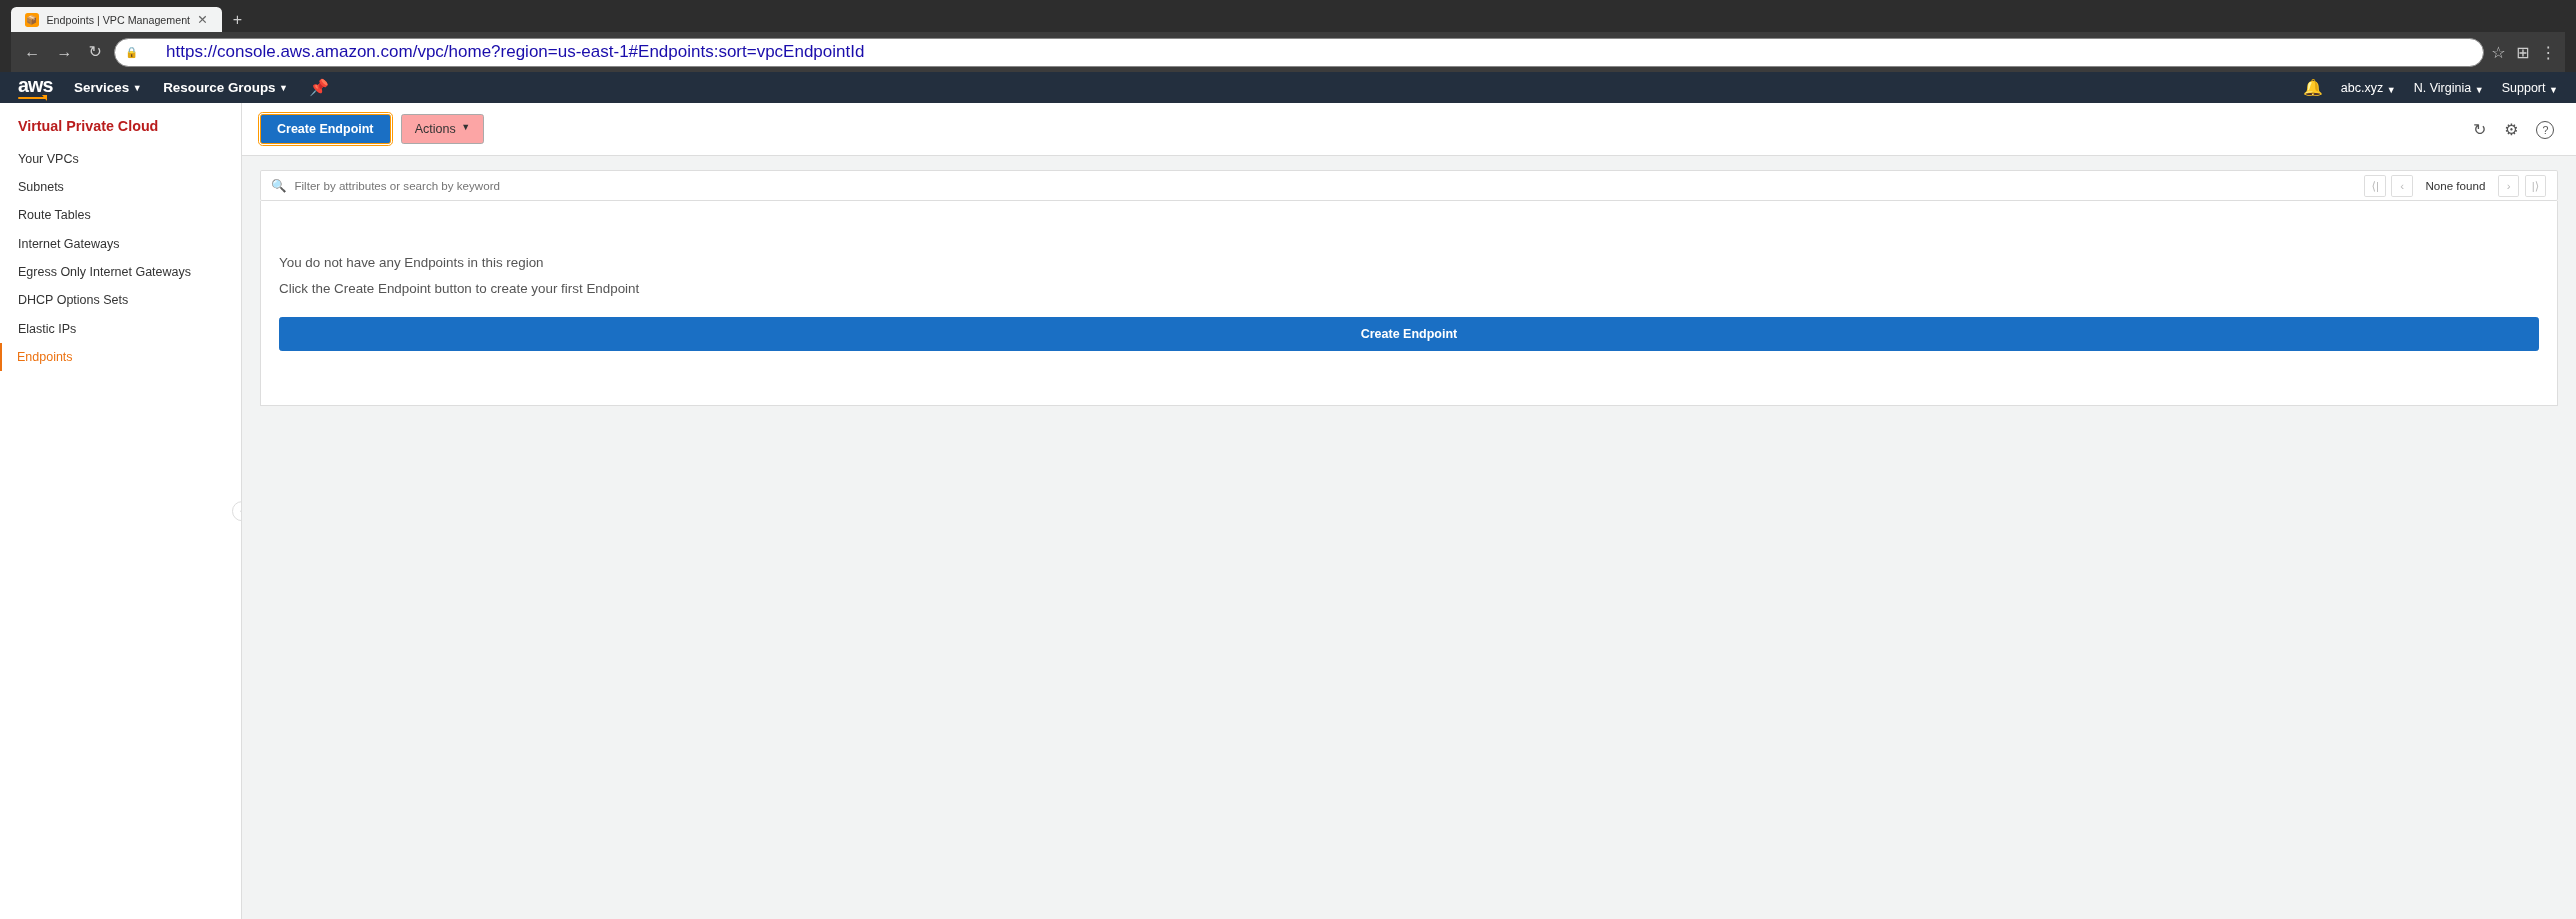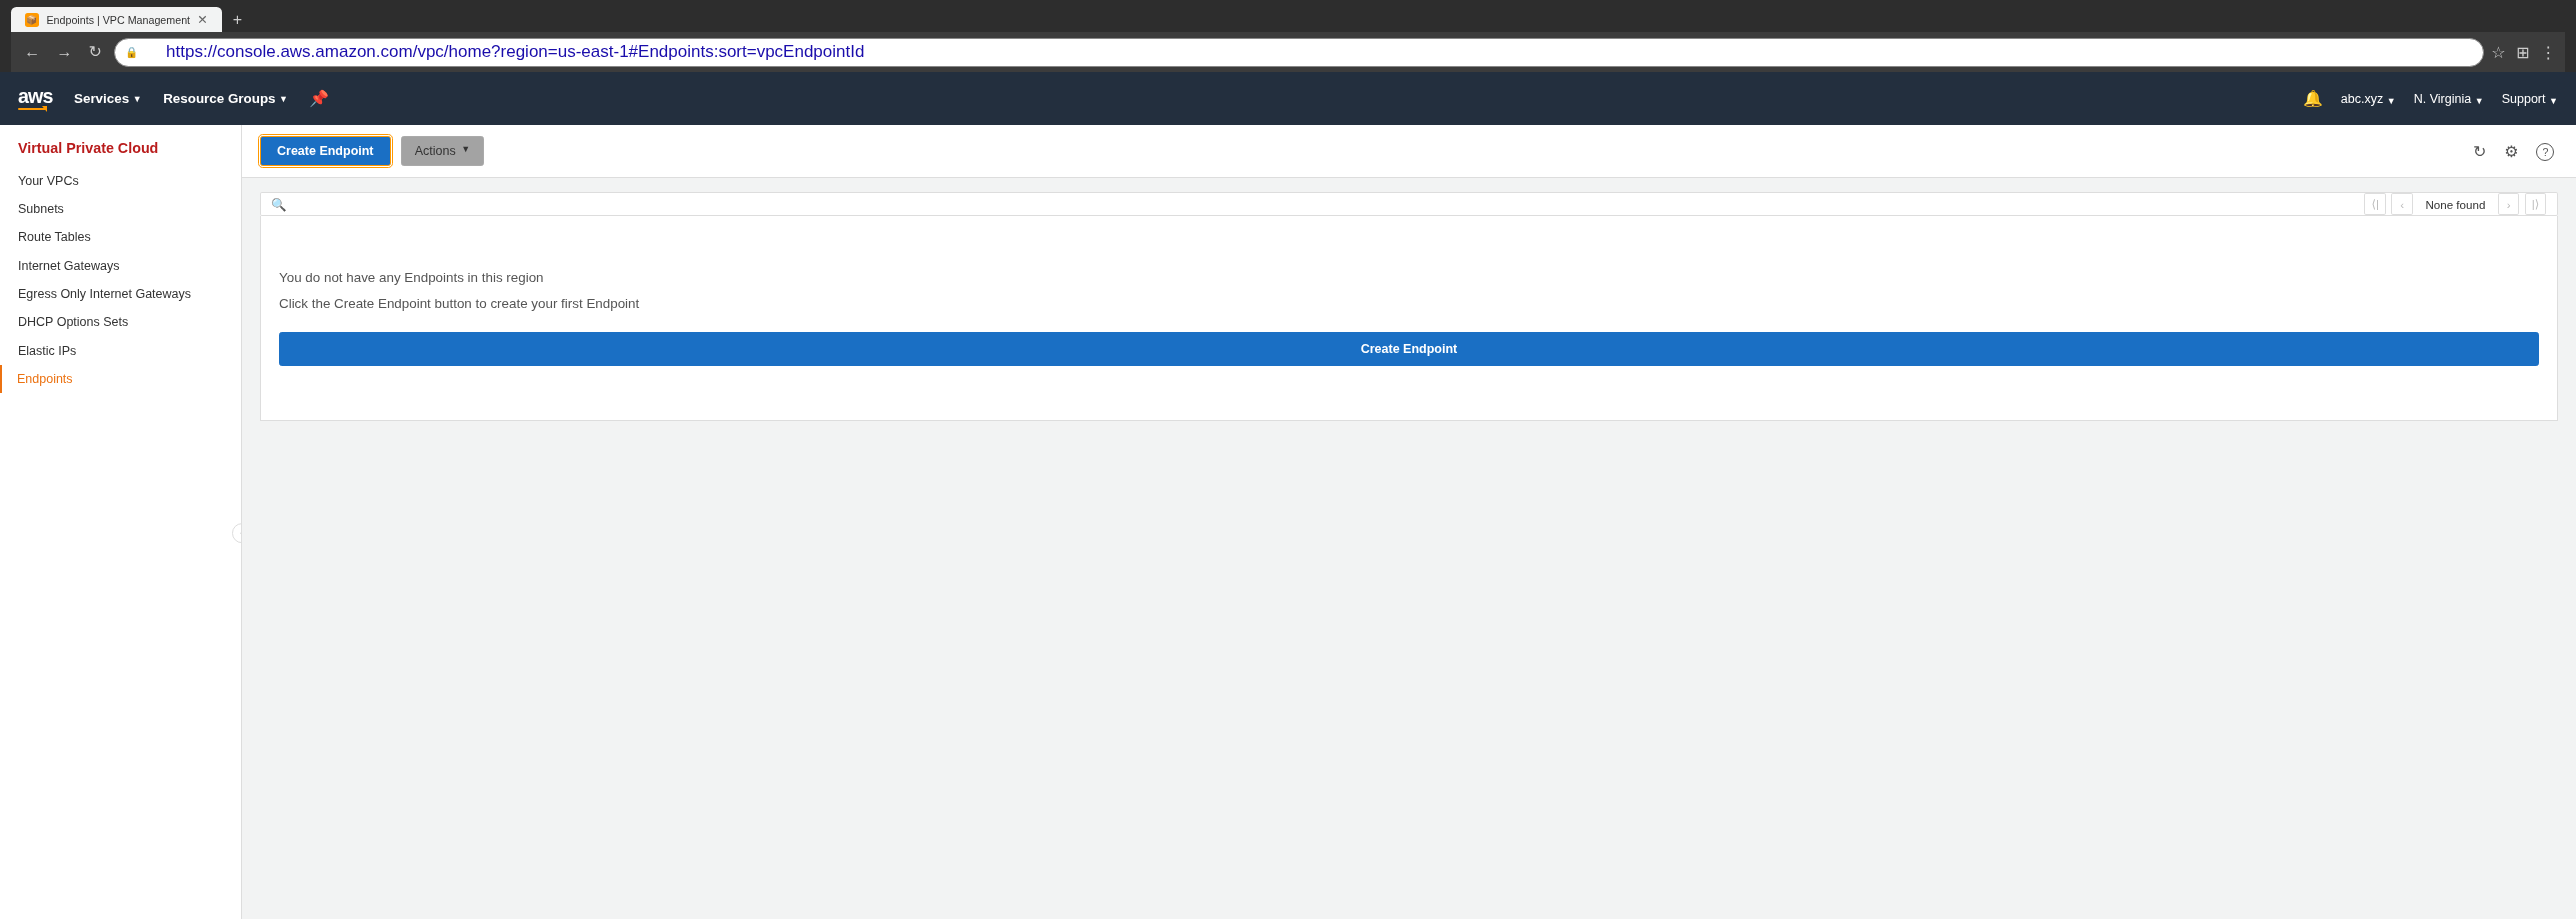--- a/index.html
+++ b/index.html
@@ -84,21 +84,21 @@
     .toolbar-actions span {
       color: #ccc; font-size: 16px; cursor: pointer;
     }
 
     
     .aws-header {
       background: #232f3e;
       display: flex;
       align-items: center;
       padding: 0 18px;
-      height: 53px;
+      height: 31px;
       gap: 21.5px;
     }
     .aws-logo {
       display: flex; flex-direction: column; align-items: flex-start;
     }
     .aws-logo .logo-text {
       color: #fff;
       font-size: 19.7px;
       font-weight: bold;
       letter-spacing: -0.9px;
@@ -217,21 +217,21 @@
       border: 1.8px solid #f90;
       border-radius: 2.7px;
       padding: 7.2px 16px;
       font-size: 12.5px;
       font-weight: 600;
       cursor: pointer;
       outline: 1.8px solid #f90;
       outline-offset: 1.8px;
     }
     .btn-actions {
-      background: #a3a3a3;
+      background: #fca5a5;
       color: #333;
       border: 0.9px solid #aaa;
       border-radius: 2.7px;
       padding: 7.2px 12.5px;
       font-size: 12.5px;
       font-weight: 500;
       cursor: pointer;
       display: flex; align-items: flex-start; gap: 5.4px;
     }
     .btn-actions .chevron { font-size: 9px; }
@@ -410,20 +410,21 @@
           <span>⚙</span>
         </button>
         <button class="toolbar-icon-btn">
           <span style="border:0.9px solid #555;border-radius:50%;width:18px;height:18px;display:inline-flex;align-items:center;justify-content:center;font-size:10.7px;">?</span>
         </button>
       </div>
     </div>
 
     <div class="filter-bar">
       <span class="filter-icon">🔍</span>
+      <input class="filter-input" type="text" placeholder="Filter by attributes or search by keyword" style="">
       <div class="filter-pagination">
         <button class="page-btn" disabled="">⟨|</button>
         <button class="page-btn" disabled="">‹</button>
         <span class="page-info">None found</span>
         <button class="page-btn" disabled="">›</button>
         <button class="page-btn" disabled="">|⟩</button>
       </div>
     </div>
 
     <div class="empty-state">

